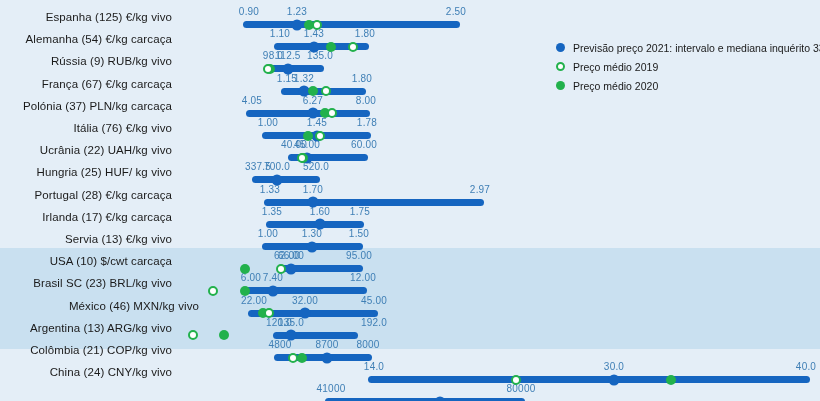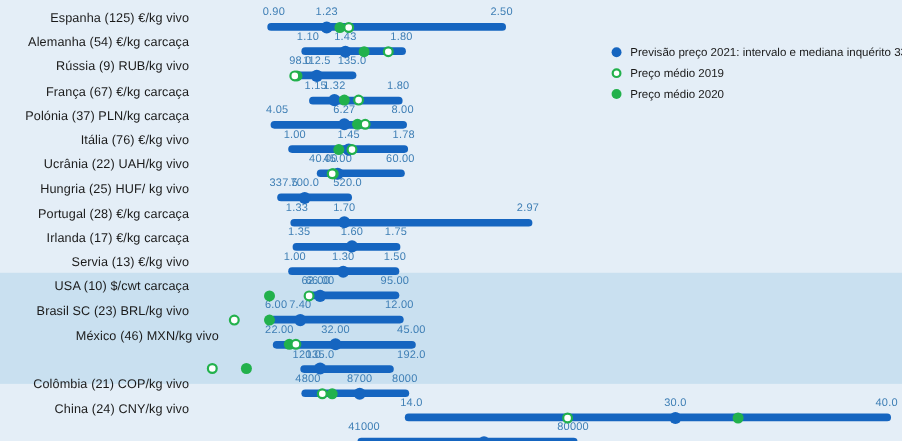--- a/index.html
+++ b/index.html
@@ -222,20 +222,21 @@
         <div class="rowlabel">México (46) MXN/kg vivo</div>
         <div class="track" style="left: 248px; width: 130px;"></div>
         <div class="marker m-median" style="left: 305px; top: 20.5px;"></div>
         <div class="marker m-2020" style="left: 263px; top: 20.5px;"></div>
         <div class="marker m-2019" style="left: 269px; top: 20.5px;"></div>
         <div class="vlabel" style="left: 254px;">22.00</div>
         <div class="vlabel" style="left: 305px;">32.00</div>
         <div class="vlabel" style="left: 374px;">45.00</div>
       </div>
       <div class="row" style="top: 314.8px;">
+        <div class="rowlabel">Argentina (13) ARG/kg vivo</div>
         <div class="track" style="left: 273px; width: 85px;"></div>
         <div class="marker m-median" style="left: 291px; top: 20.5px;"></div>
         <div class="marker m-2020" style="left: 224px; top: 20.5px;"></div>
         <div class="marker m-2019" style="left: 193px; top: 20.5px;"></div>
         <div class="vlabel" style="left: 279px;">120.0</div>
         <div class="vlabel" style="left: 291px;">135.0</div>
         <div class="vlabel" style="left: 374px;">192.0</div>
       </div>
       <div class="row" style="top: 337px;">
         <div class="rowlabel">Colômbia (21) COP/kg vivo</div>

